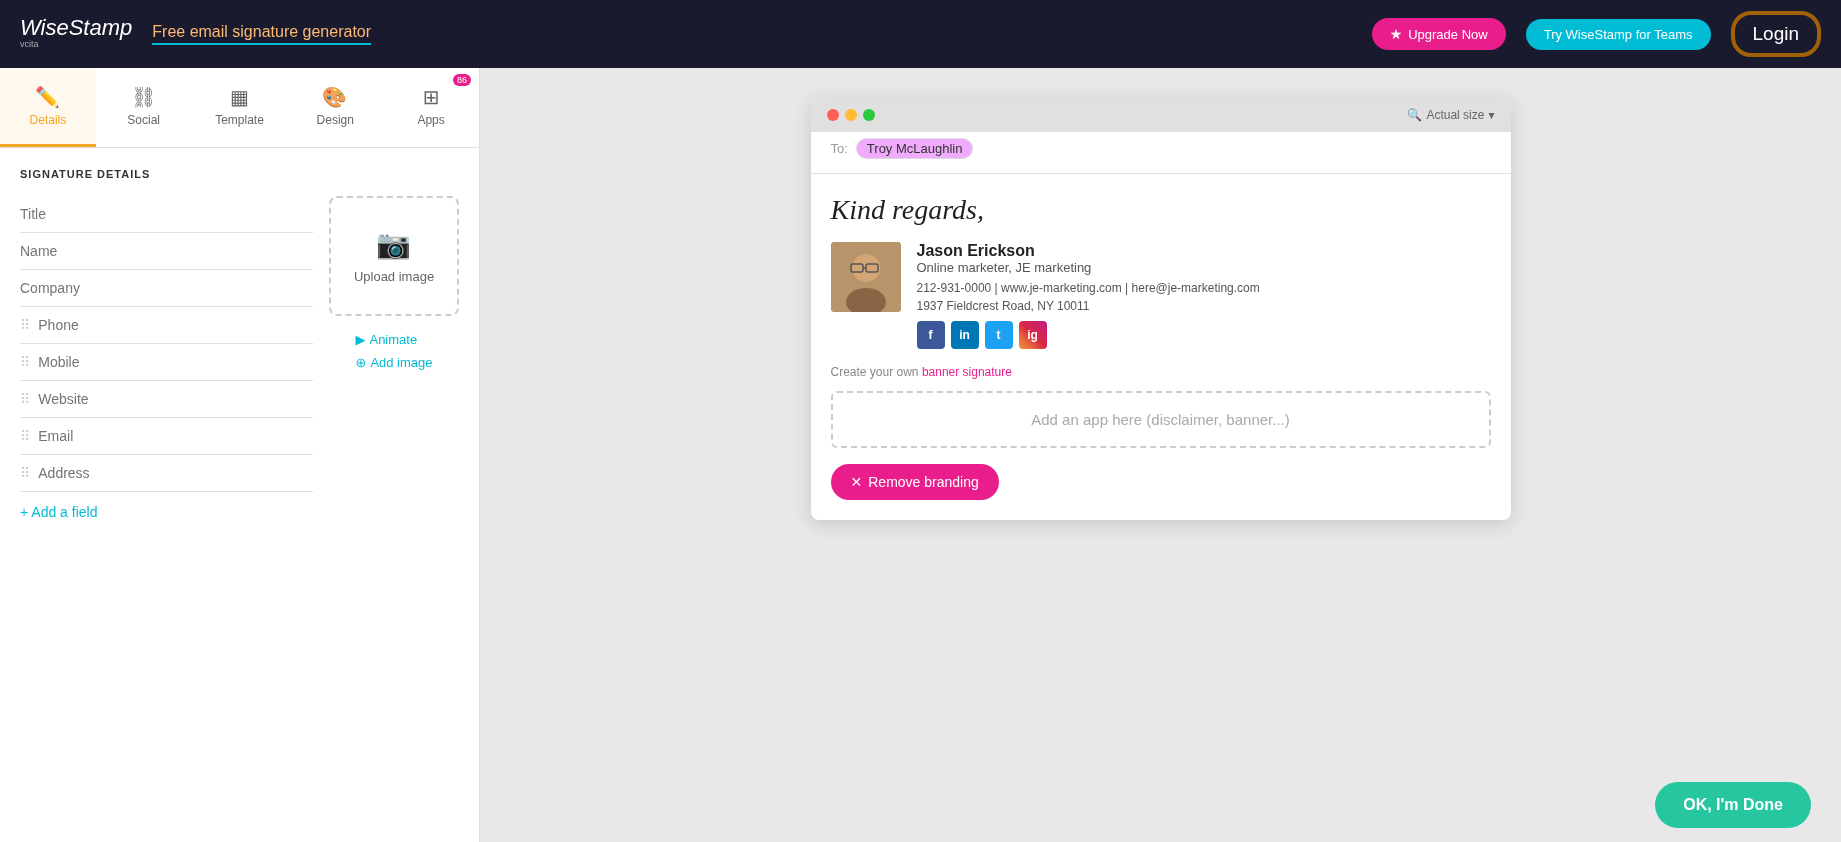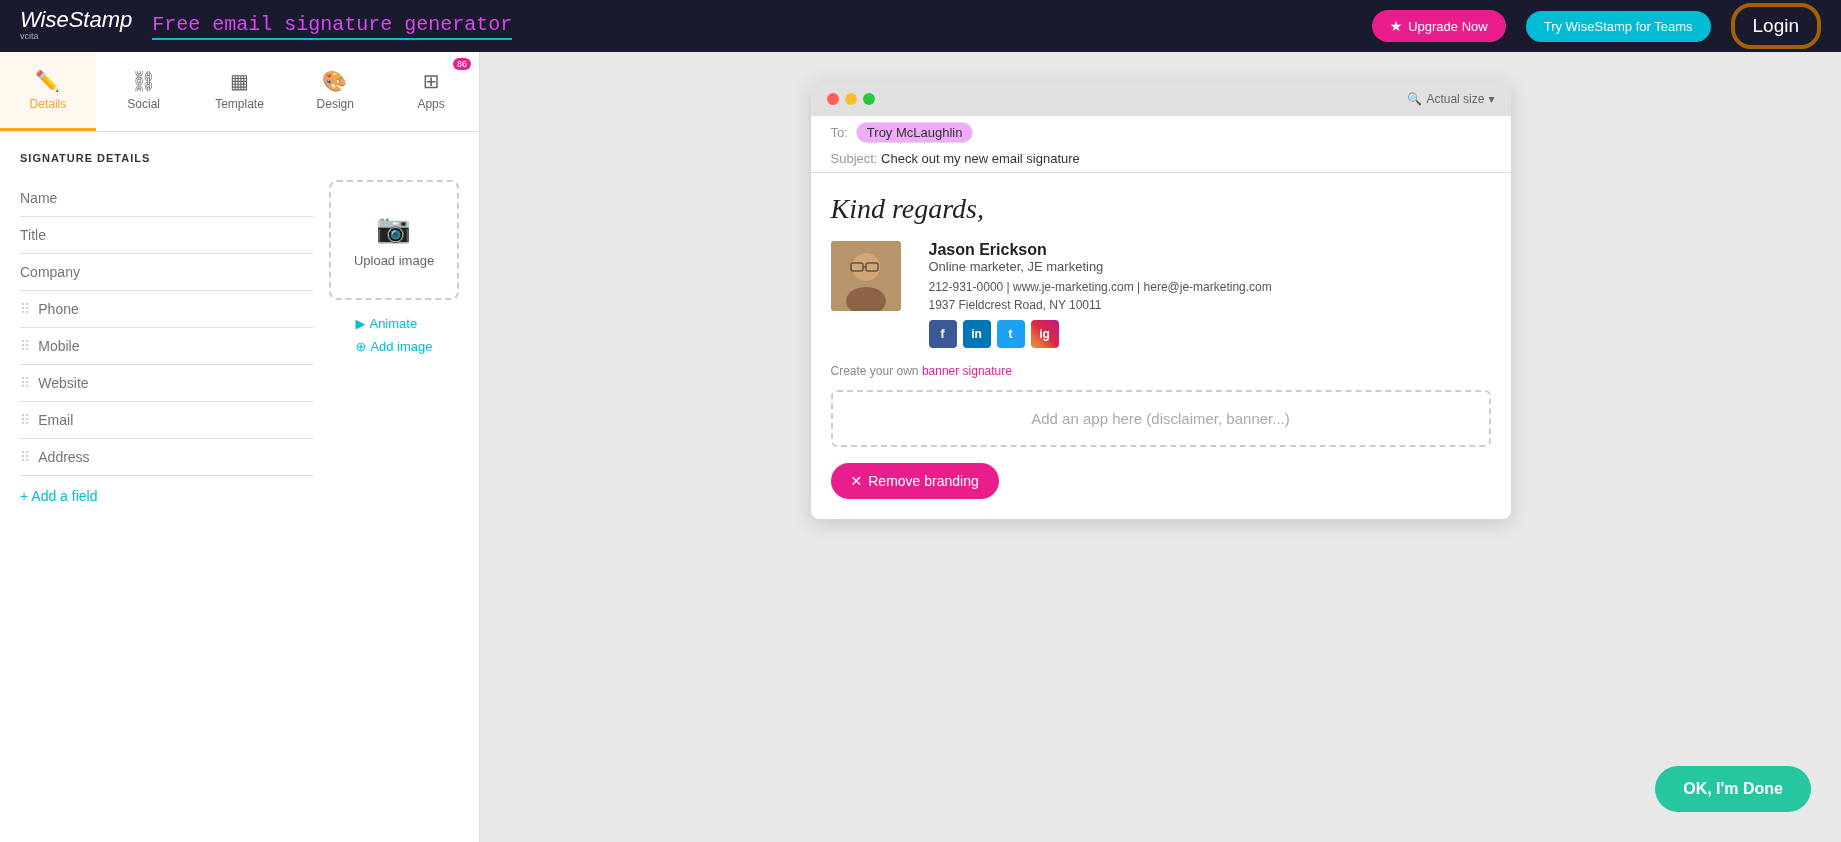--- a/index.html
+++ b/index.html
@@ -1,25 +1,25 @@
 <!DOCTYPE html>
 <html><head>
   <meta charset="utf-8">
   <style>
     * { box-sizing: border-box; margin: 0; padding: 0; }
     body { font-family: Arial, sans-serif; background: #f0f0f0; width: 1841px; height: 842px; overflow: hidden; }
 
     
     .top-nav {
-      display: flex; align-items: center; background: #1a1a2e; height: 52px;
+      display: flex; align-items: center; background: #1a1a2e; height: 68px;
       padding: 0 20px; gap: 20px;
     }
     .logo { color: white; font-size: 22px; font-style: italic; font-weight: bold; white-space: nowrap; }
     .logo span { color: #fff; font-size: 10px; font-style: normal; font-weight: normal; display: block; margin-top: -4px; }
-    .nav-title { color: #d946ef; font-size: 20px; border-bottom: 2px solid #00bcd4; padding-bottom: 2px; font-family: Liberation Mono, monospace; }
+    .nav-title { color: #fdba74; font-size: 16px; border-bottom: 2px solid #00bcd4; padding-bottom: 2px; }
     .nav-spacer { flex: 1; }
     .btn-upgrade {
       background: #e91e8c; color: white; border: none; border-radius: 20px;
       padding: 8px 18px; font-size: 13px; cursor: pointer; display: flex; align-items: center; gap: 6px;
     }
     .btn-teams {
       background: #00bcd4; color: white; border: none; border-radius: 20px;
       padding: 8px 18px; font-size: 13px; cursor: pointer;
     }
     .btn-login {
@@ -105,21 +105,21 @@
       background: #f0abfc; border: 1px solid #ddd; border-radius: 12px;
       padding: 2px 10px; font-size: 13px; color: #333;
     }
     .email-subject { font-size: 13px; }
     .subject-label { color: #999; }
     .subject-text { color: #333; font-weight: 500; }
 
     .email-body { padding: 20px; }
     .greeting { font-family: 'Georgia', cursive; font-size: 28px; color: #222; margin-bottom: 16px; font-style: italic; }
 
-    .sig-block { display: flex; gap: 28px; align-items: flex-start; margin-bottom: 16px; }
+    .sig-block { display: flex; gap: 16px; align-items: flex-start; margin-bottom: 16px; }
     .sig-photo { width: 70px; height: 70px; border-radius: 4px; background: #8B7355; overflow: hidden; }
     .sig-info { flex: 1; }
     .sig-name { font-size: 16px; font-weight: bold; color: #222; }
     .sig-title { font-size: 13px; color: #555; margin-bottom: 6px; }
     .sig-contact { font-size: 12px; color: #555; margin-bottom: 4px; }
     .sig-address { font-size: 12px; color: #555; margin-bottom: 8px; }
     .sig-socials { display: flex; gap: 6px; }
     .social-btn {
       width: 28px; height: 28px; border-radius: 4px; display: flex; align-items: center;
       justify-content: center; color: white; font-size: 12px; font-weight: bold;
@@ -197,24 +197,24 @@
       </div>
     </div>
 
     <div class="sidebar-content">
       <div class="section-title">SIGNATURE DETAILS</div>
 
       <div class="fields-area">
         <div class="fields-list">
 
           <div class="field-row">
+            <input class="field-input" placeholder="Title" style="">
+          </div>
+          <div class="field-row">
             <input class="field-input" placeholder="Name" style="">
-          </div>
-          <div class="field-row">
-            <input class="field-input" placeholder="Title" style="">
           </div>
           <div class="field-row">
             <input class="field-input" placeholder="Company" style="">
           </div>
           <div class="field-row">
             <span class="field-drag">⠿</span>
             <input class="field-input" placeholder="Phone" style="">
           </div>
           <div class="field-row">
             <span class="field-drag">⠿</span>
@@ -273,24 +273,20 @@
           <span>🔍</span>
           <span>Actual size</span>
           <span>▾</span>
         </div>
       </div>
 
       <div class="email-header">
         <div class="email-to">
           <span class="to-label">To:</span>
           <span class="to-chip">Troy McLaughlin</span>
-        </div>
-        <div class="email-subject">
-          <span class="subject-label">Subject:</span>
-          <span class="subject-text">Check out my new email signature</span>
         </div>
       </div>
 
       <div class="email-body">
 
         <div class="greeting">Kind regards,</div>
 
         <div class="sig-block">
           <div class="sig-photo">
             

